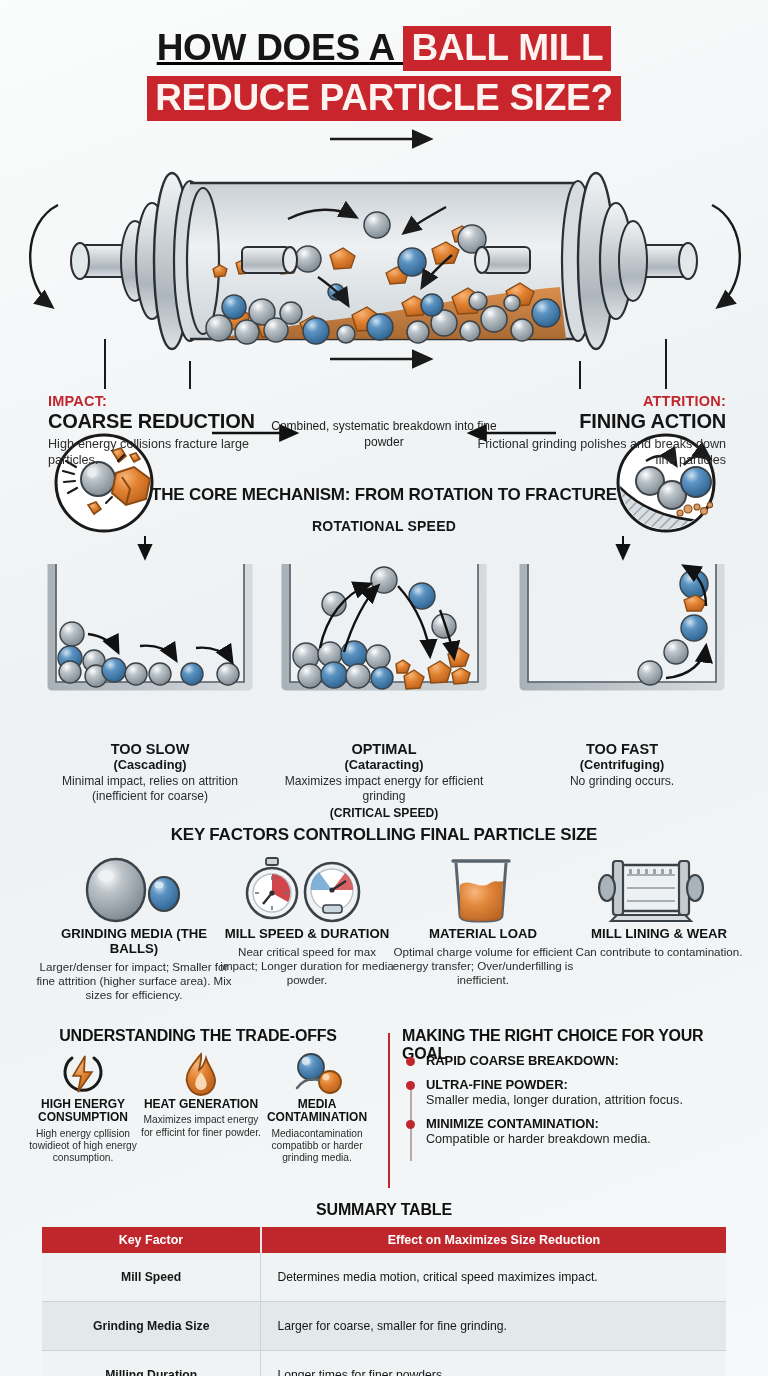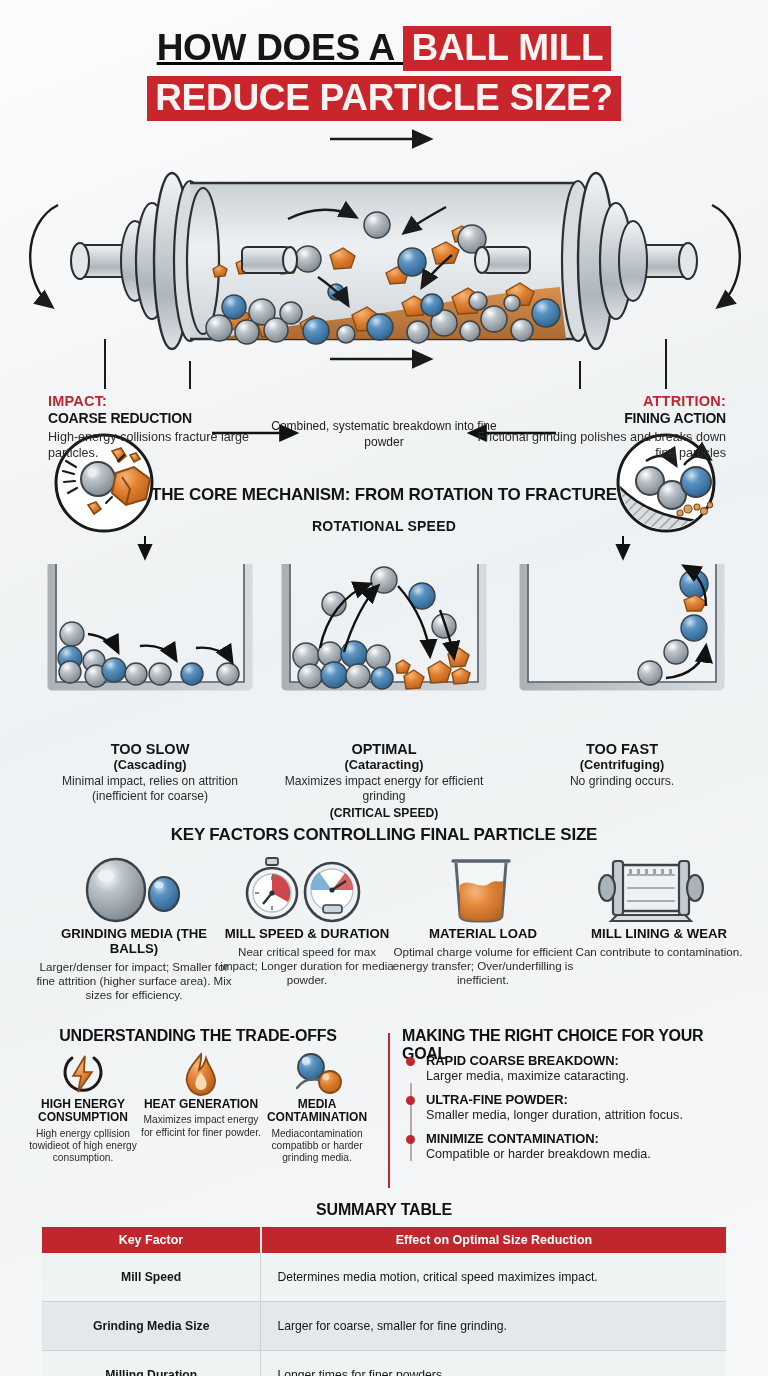--- a/index.html
+++ b/index.html
@@ -28,21 +28,21 @@
 
   
   .mill-zone { position: relative; height: 262px; margin-top: 6px; }
   .mill-svg { position: absolute; left: 0; top: 0; }
 
   
   .ia-row { position: relative; height: 92px; margin-top: 4px; }
   .ia-left  { position: absolute; left: 48px;  top: 0; width: 250px; text-align: left; }
   .ia-right { position: absolute; right: 42px; top: 0; width: 250px; text-align: right; }
   .ia-kicker { font-size: 14.5px; font-weight: 800; color: #c0272d; letter-spacing: .2px; }
-  .ia-head   { font-size: 14px; font-weight: 800; color: #141414; margin-top: 1px; letter-spacing: -.2px; }
+  .ia-head   { font-size: 20px; font-weight: 800; color: #141414; margin-top: 1px; letter-spacing: -.2px; }
   .ia-body   { font-size: 12.6px; color: #2c2c2c; line-height: 1.28; margin-top: 3px; }
   .ia-mid {
     position: absolute; left: 50%; transform: translateX(-50%); top: 26px;
     width: 230px; text-align: center; font-size: 12px; color: #1d1d1d; line-height: 1.3;
   }
   .ia-arrows { position: absolute; left: 0; top: 0; }
 
   
   .section-head {
     text-align: center; font-size: 17px; font-weight: 800;
@@ -609,42 +609,41 @@
       <div class="to-title">MEDIA CONTAMINATION</div>
       <div class="to-body">Mediacontamination compatibb or harder grinding media.</div>
     </div>
 
     <div class="mc-head">MAKING THE RIGHT CHOICE FOR YOUR GOAL</div>
     <div class="mc-list">
       <div class="mc-spine"></div>
       <div class="mc-item">
         <span class="mc-dot"></span>
         <div class="mc-t">RAPID COARSE BREAKDOWN:</div>
-        <div class="mc-b">Larger media, maximize cataracting.</div>
       </div>
       <div class="mc-item">
         <span class="mc-dot"></span>
         <div class="mc-t">ULTRA-FINE POWDER:</div>
         <div class="mc-b">Smaller media, longer duration, attrition focus.</div>
       </div>
       <div class="mc-item">
         <span class="mc-dot"></span>
         <div class="mc-t">MINIMIZE CONTAMINATION:</div>
         <div class="mc-b">Compatible or harder breakdown media.</div>
       </div>
     </div>
   </div>
 
   <div class="st-head">SUMMARY TABLE</div>
   <div class="st-wrap">
     <table>
       <thead>
         <tr>
           <th class="c1">Key Factor</th>
-          <th class="c2">Effect on Optimal Size Reduction</th>
+          <th class="c2">Effect on Maximizes Size Reduction</th>
         </tr>
       </thead>
       <tbody>
         <tr>
           <td class="c1">Mill Speed</td>
           <td class="c2">Determines media motion, critical speed maximizes impact.</td>
         </tr>
         <tr>
           <td class="c1">Grinding Media Size</td>
           <td class="c2">Larger for coarse, smaller for fine grinding.</td>

